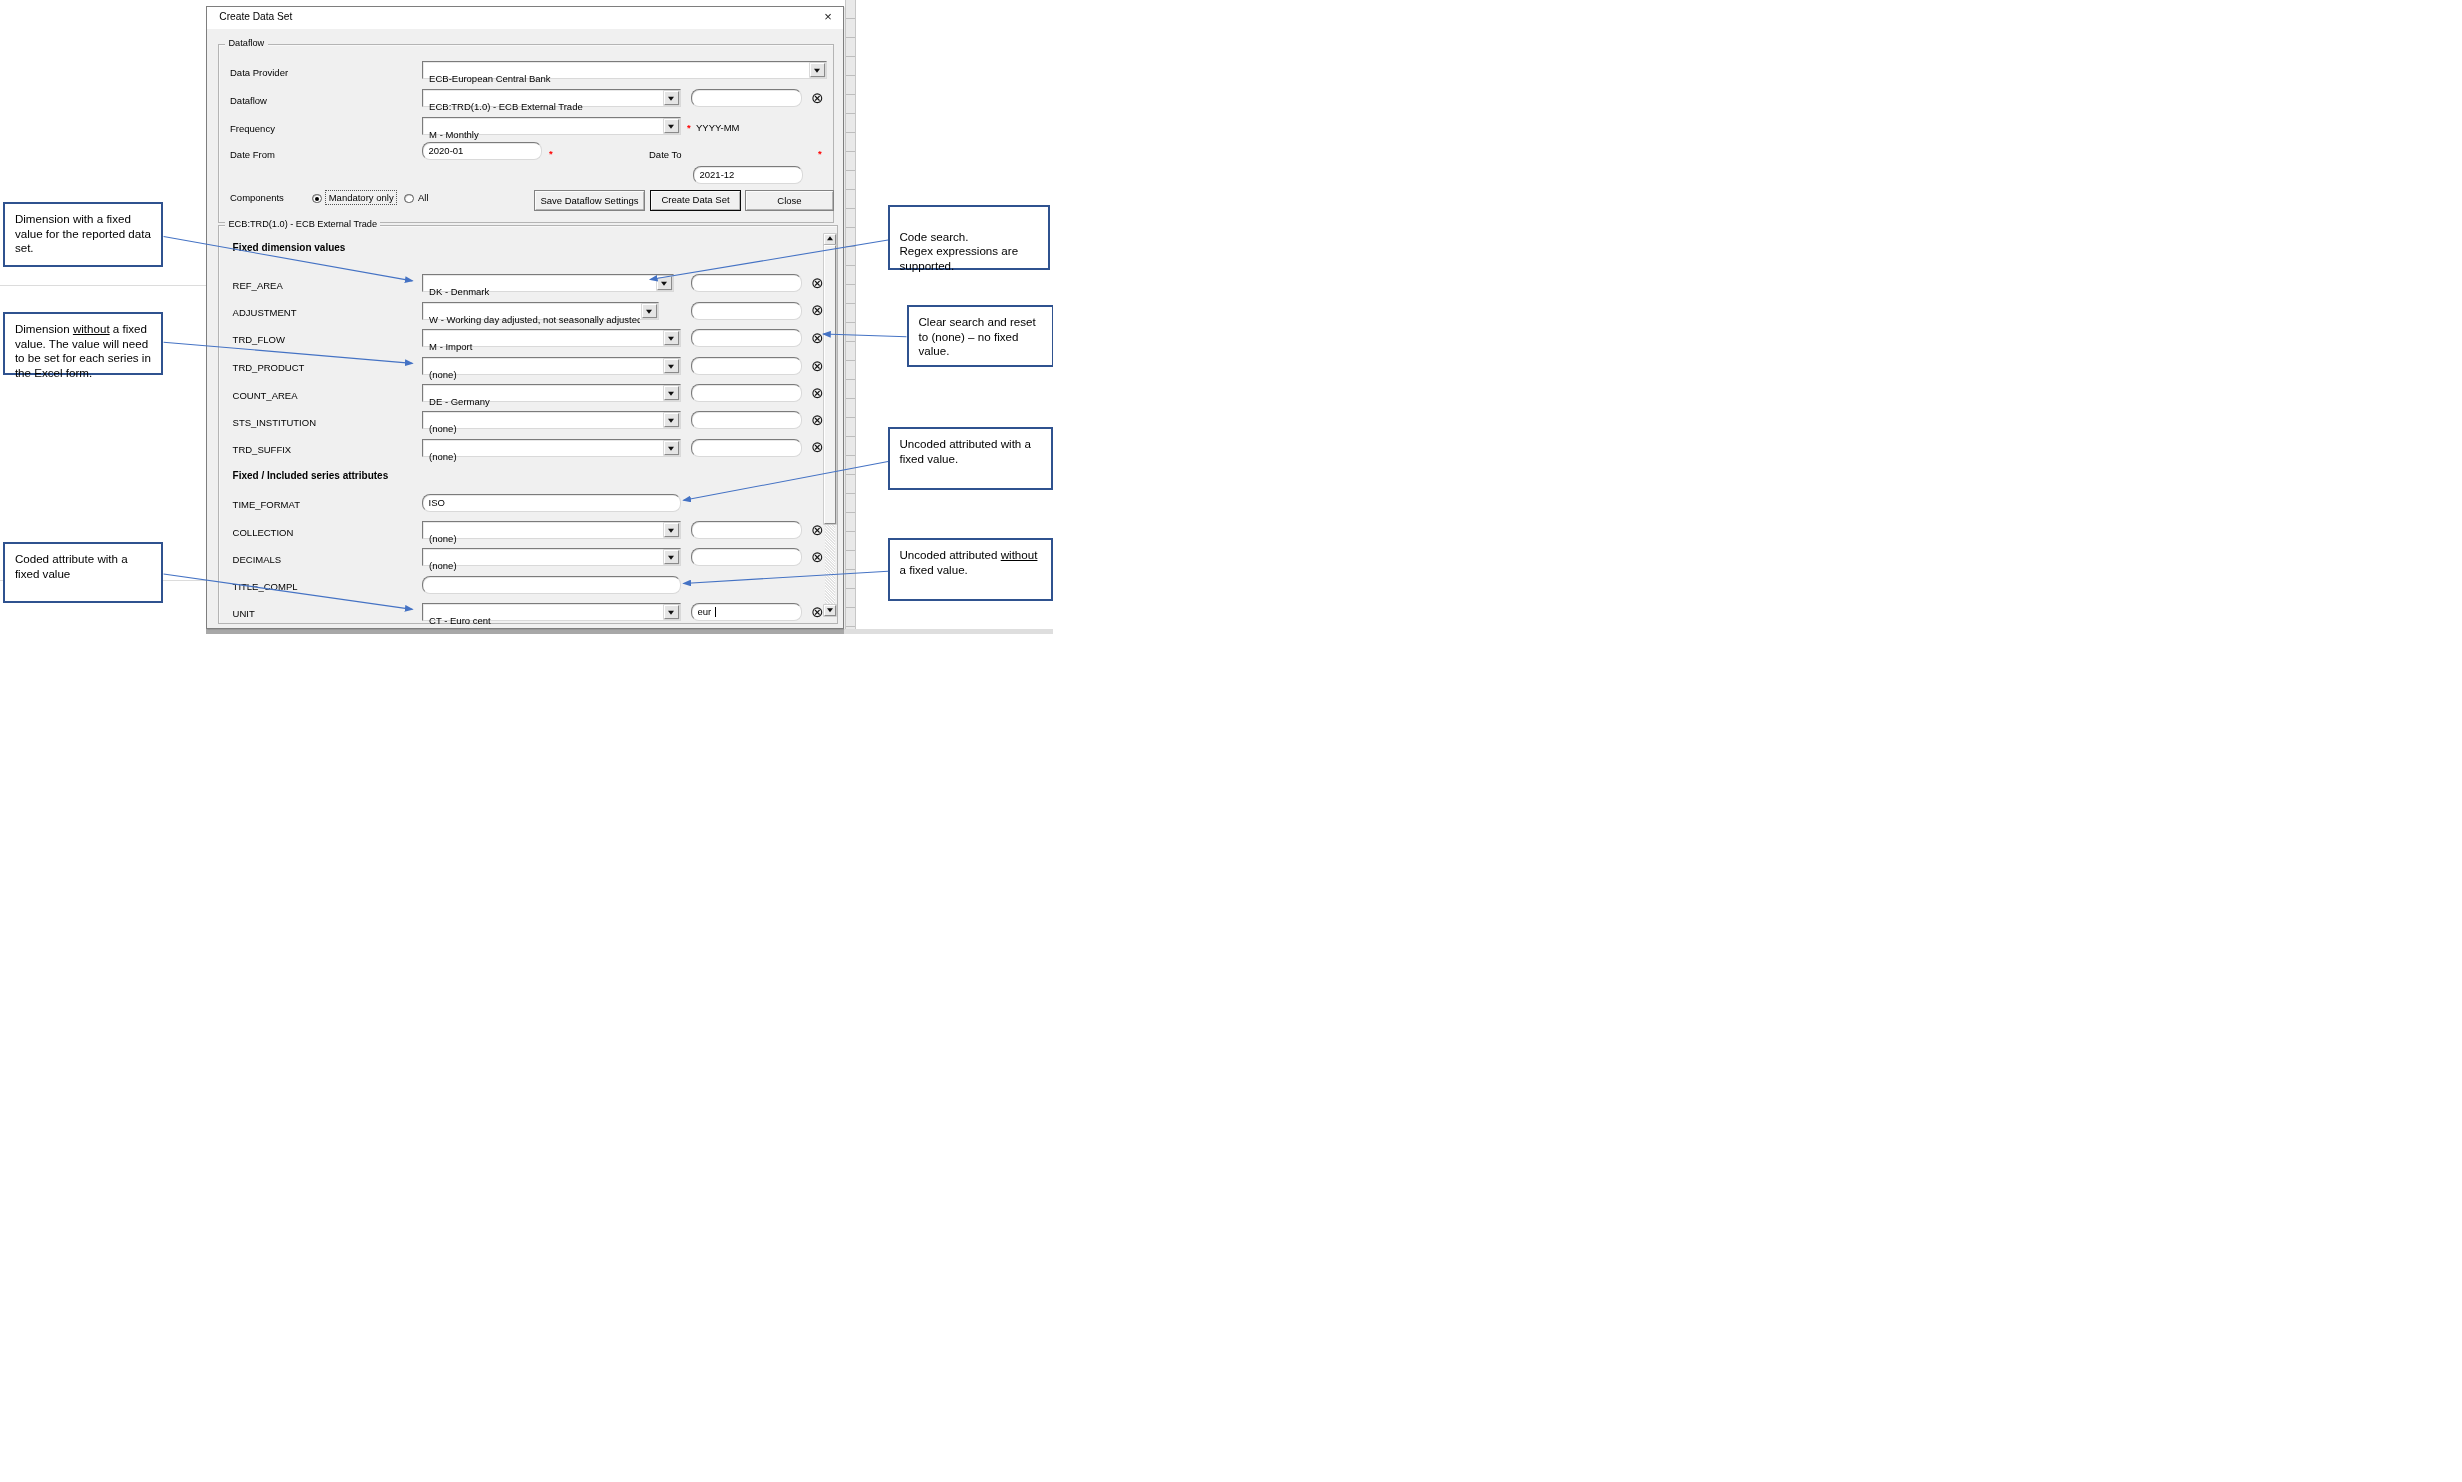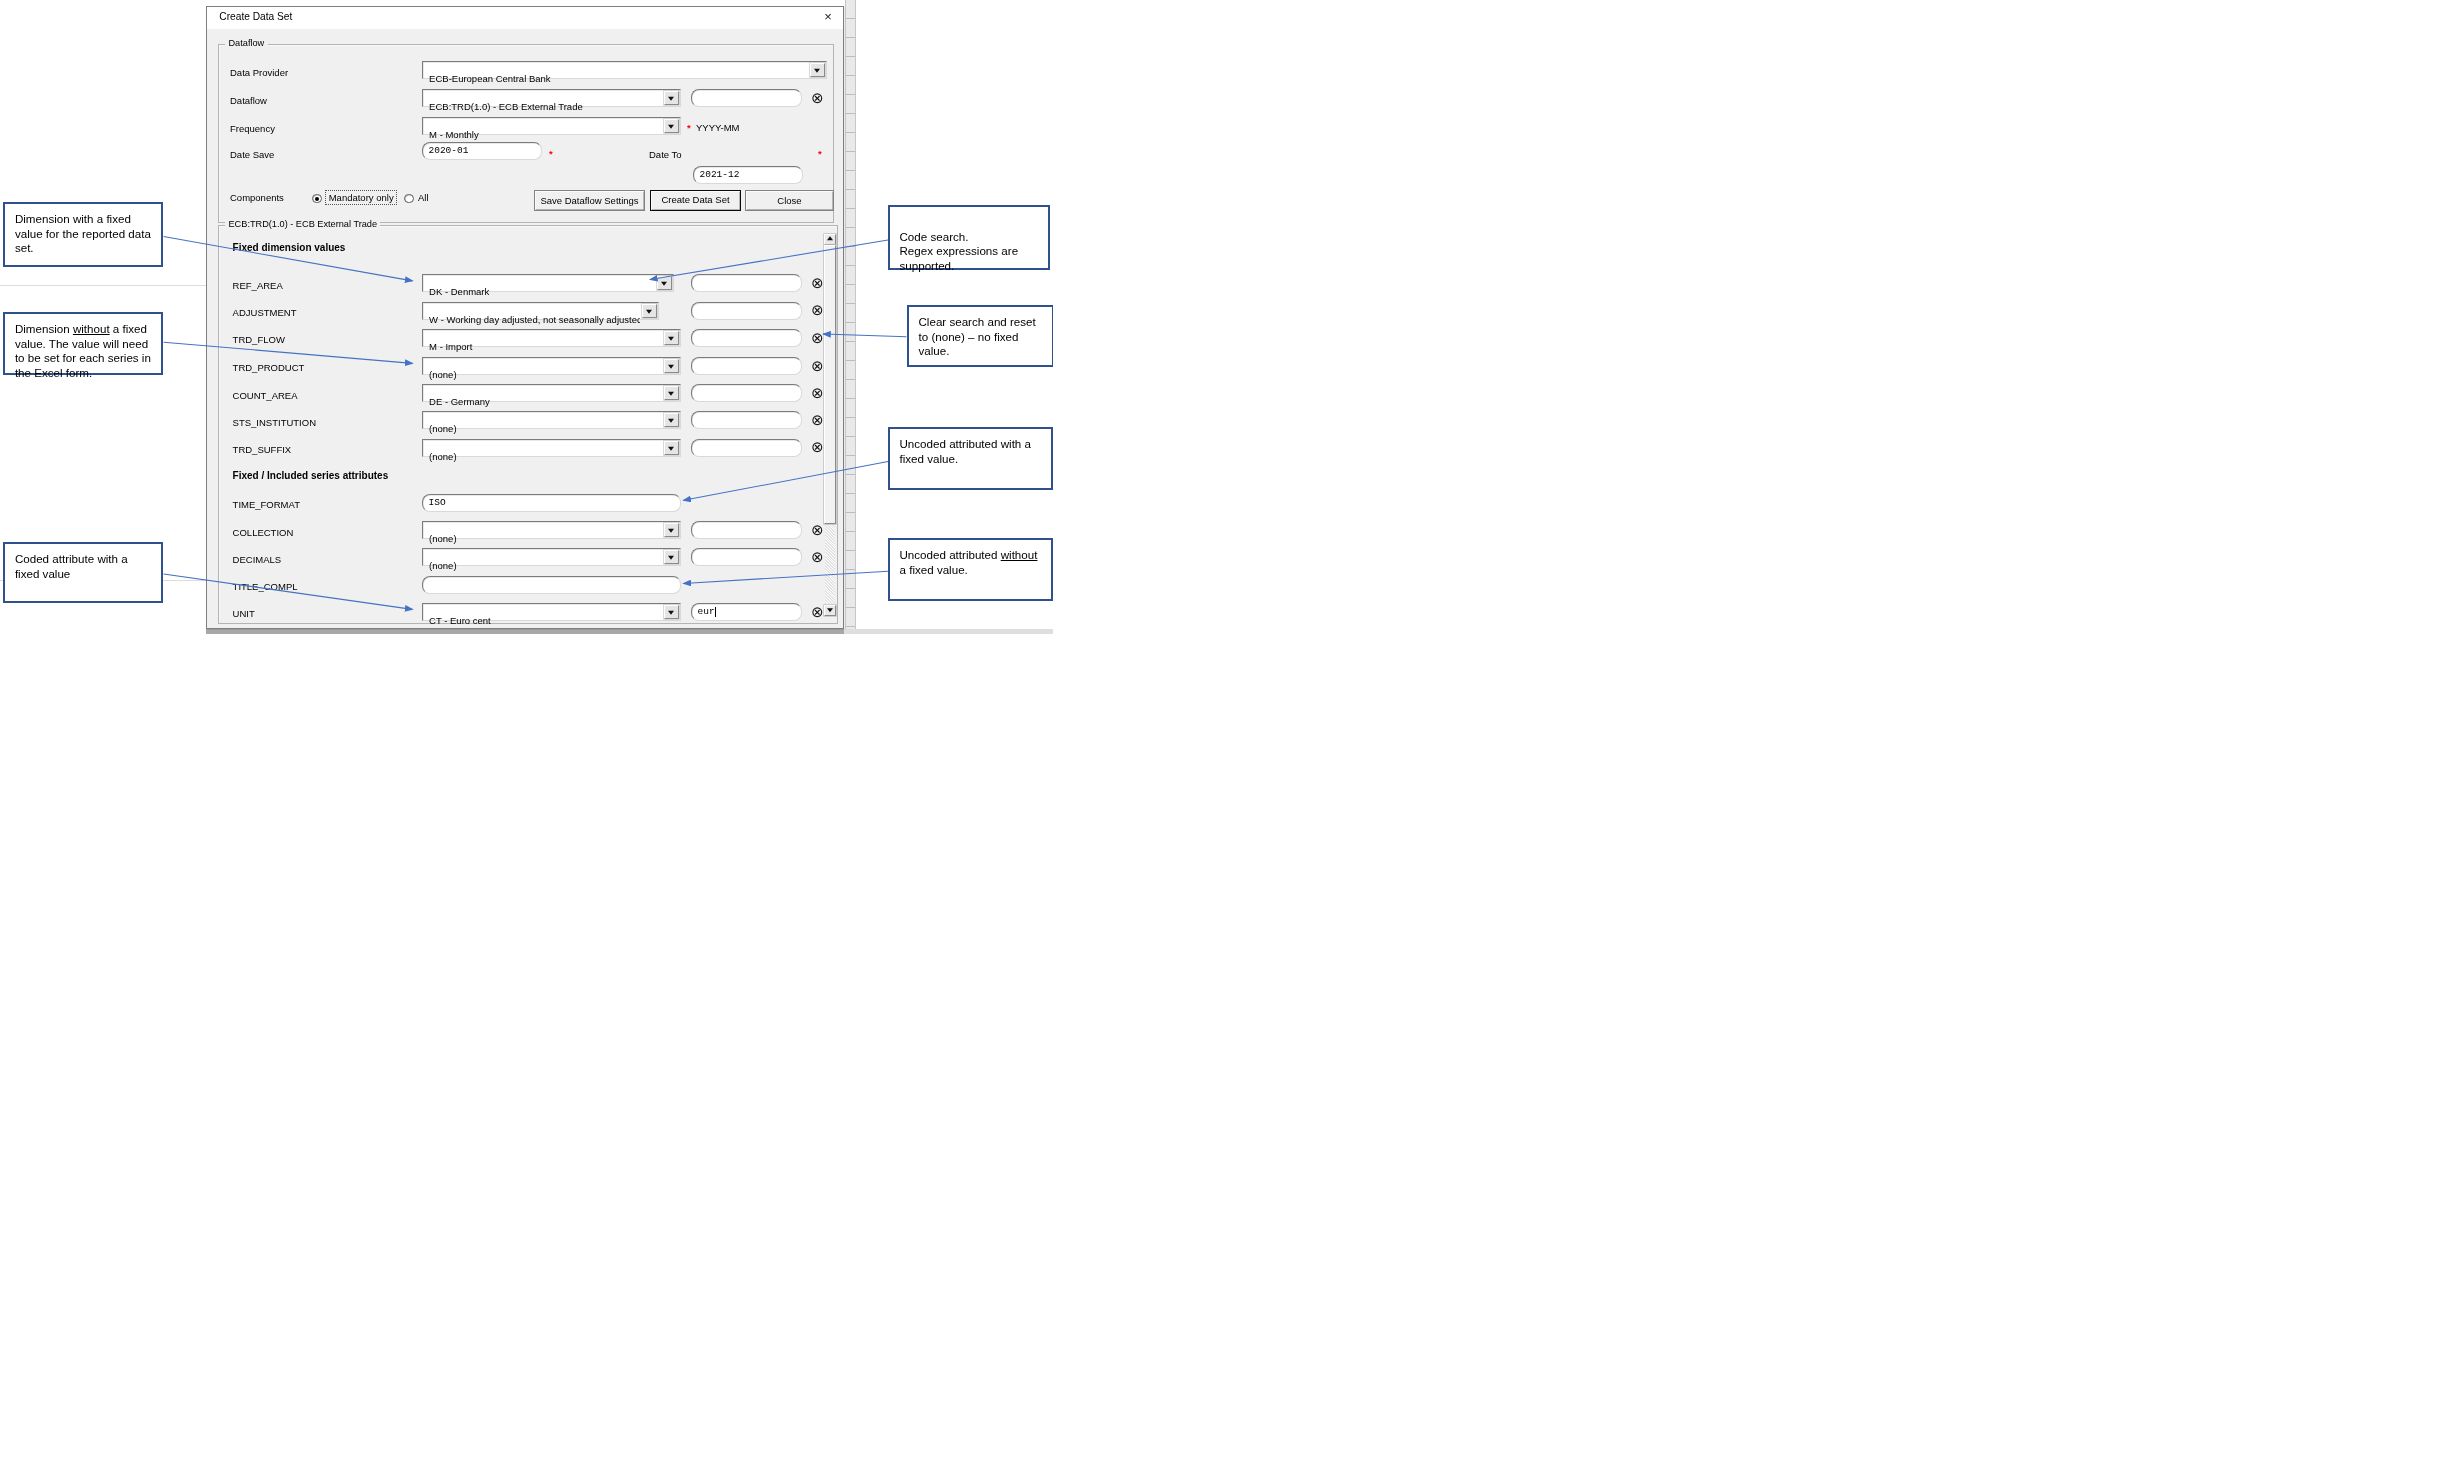--- a/index.html
+++ b/index.html
@@ -70,21 +70,21 @@
     position:absolute; left:50%; top:50%; transform:translate(-50%,-32%);
     width:0; height:0; border-left:3.4px solid transparent; border-right:3.4px solid transparent;
     border-top:4.1px solid #111;
   }
   .tri-up {
     position:absolute; left:50%; top:50%; transform:translate(-50%,-68%);
     width:0; height:0; border-left:3.4px solid transparent; border-right:3.4px solid transparent;
     border-bottom:4.1px solid #111;
   }
   input.txt {
-    position:absolute; height:18.4px; font-family:Liberation Mono, monospace;
+    position:absolute; height:18.4px; font-family:Liberation Sans, sans-serif;
     font-size:9.5px; padding:0 5.5px; outline:none;border-radius:8px;
   }
   .clearx {
     position:absolute; width:16.4px; height:16.4px; font-size:15px; line-height:16.4px;
     text-align:center; color:#141414;
   }
   .caret { position:absolute; width:0.7px; height:10.2px; background:#000; }
 
   .req { color:#ff0000; font-size:9.5px; font-weight:bold; }
 
@@ -174,21 +174,21 @@
     <span class="lbl" style="left:11px; top:78px">Frequency</span>
     <div class="combo sunken" style="left:203px; top:72px; width:259px">
       <span class="val">M - Monthly</span>
       <span class="btn">
           <span class="tri-down"></span>
         </span>
     </div>
     <span class="req" style="position:absolute; left:468px; top:77px">*</span>
     <span class="lbl" style="left:477px; top:77px">YYYY-MM</span>
 
-    <span class="lbl" style="left:11px; top:104px">Date Save</span>
+    <span class="lbl" style="left:11px; top:104px">Date From</span>
     <input class="txt sunken" style="left: 203px; top: 97px; width: 120px;" value="2020-01">
     <span class="req" style="position:absolute; left:330px; top:103px">*</span>
     <span class="lbl" style="left:430px; top:104px">Date To</span>
     <input class="txt sunken" style="left: 474px; top: 97px; width: 110px; margin-top: 24px;" value="2021-12">
     <span class="req" style="position:absolute; left:599px; top:103px">*</span>
 
     <span class="lbl" style="left:11px; top:147px">Components</span>
     <span class="radio on" style="left:93px; top:149px"></span>
     <span class="focus-dotted" style="left:106px; top:145px">Mandatory only</span>
     <span class="radio" style="left:185px; top:149px"></span>

